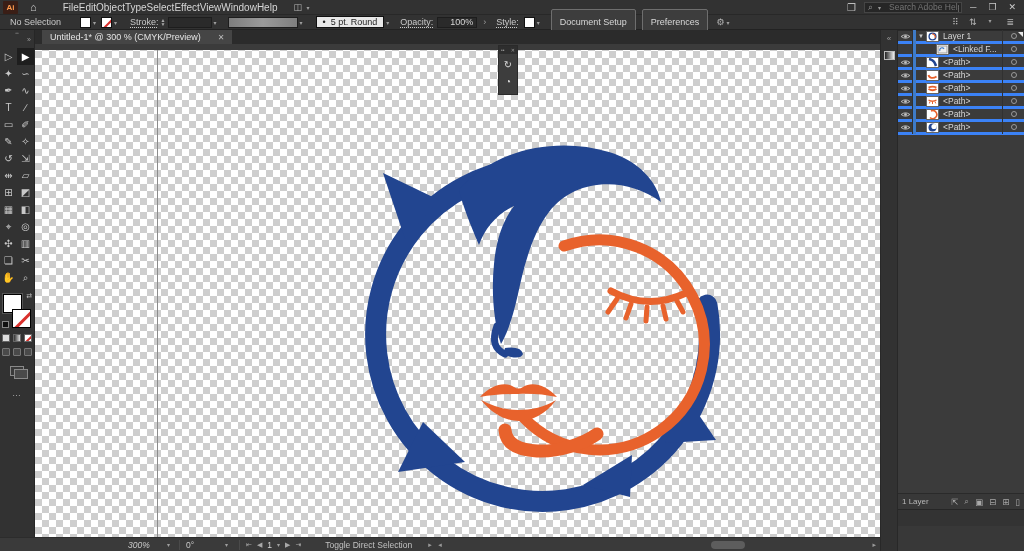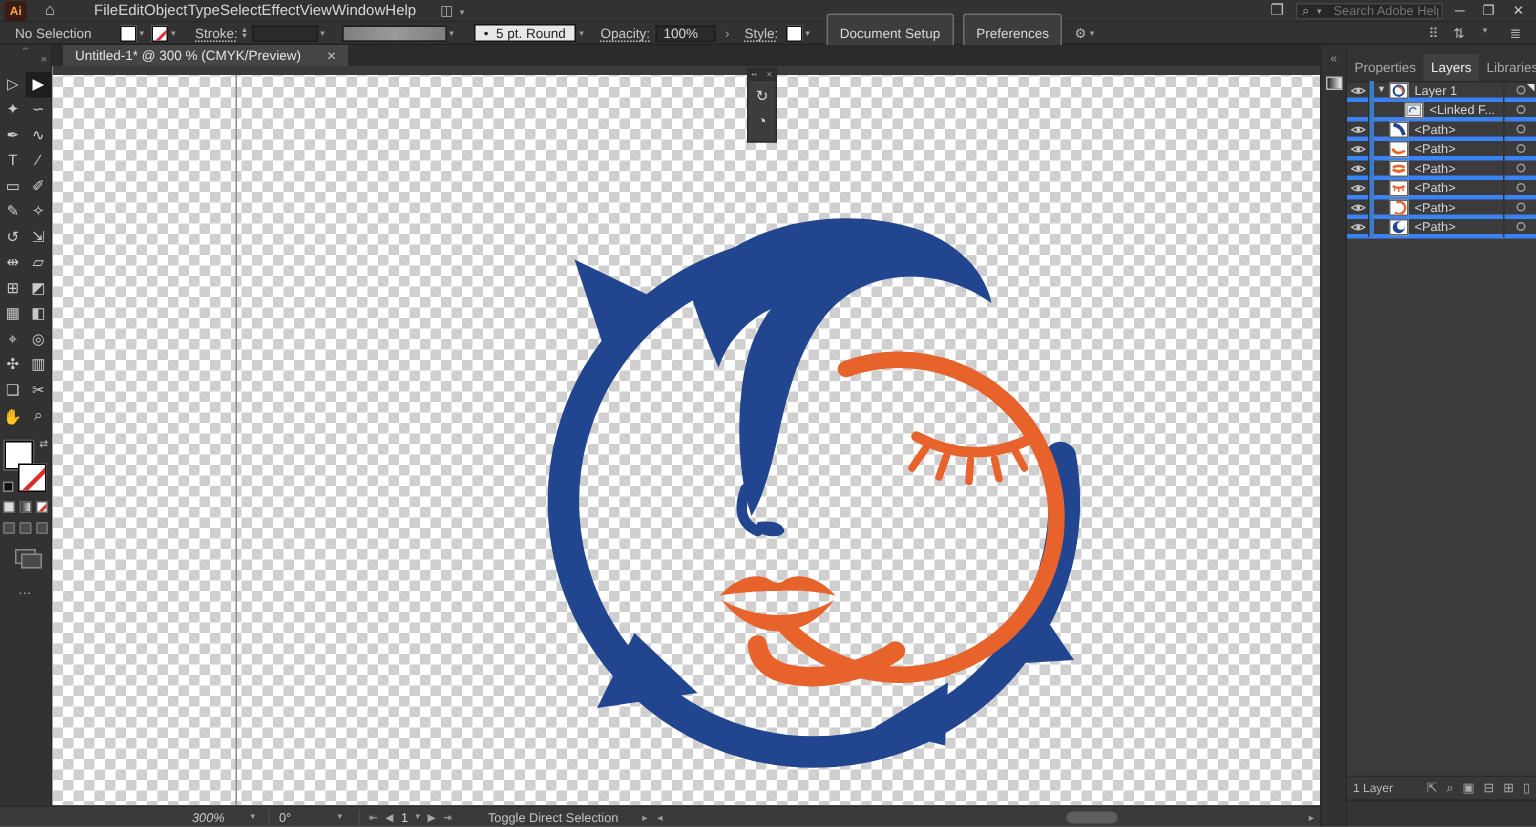--- a/index.html
+++ b/index.html
@@ -37,21 +37,21 @@
     background:#d9302c; transform:rotate(-45deg); }
   .chev { color:#9e9e9e; font-size:6px; margin:0 5px 0 2px; }
   .lbl-underline { text-decoration:underline dotted 1px; text-underline-offset:2px; }
   .stepper { display:inline-flex; flex-direction:column; font-size:5px; color:#aaa; line-height:4px; margin:0 2px; }
   .field-dark { width:44px; height:11px; background:#2a2a2a; border:1px solid #1d1d1d; display:inline-block; }
   .width-profile { width:70px; height:11px; border:1px solid #1d1d1d;
     background:linear-gradient(90deg,#7e7e7e,#9a9a9a,#7e7e7e); display:inline-block; }
   .brush-field { height:12px; background:#e8e8e8; color:#222; display:inline-flex; align-items:center;
     padding:0 6px; gap:5px; border:1px solid #111; }
   .opacity-field { width:40px; height:11px; background:#2a2a2a; border:1px solid #1d1d1d;
-    color:#d6d6d6; display:inline-flex; align-items:center; padding-left:4px; }
+    color:#d6d6d6; display:inline-flex; align-items:center; padding-left:12px; }
   .cbar-btn { height:13px; border:1px solid #6e6e6e; border-radius:2px; background:#3d3d3d;
     color:#d8d8d8; display:inline-flex; align-items:center; padding:12px 8px; margin-left:6px; }
   #cbar-right { margin-left:auto; margin-right:10px; display:flex; gap:10px; color:#b5b5b5; font-size:9px; }
 
   
   #toolcol { position:absolute; left:0; top:30px; width:35px; height:507px; background:#323232;
     border-right:1px solid #262626; }
   #toolcol-dots { height:6px; text-align:center; color:#777; font-size:5px; line-height:6px; }
   #toolcol-expand { position:absolute; right:3px; top:6px; color:#9a9a9a; font-size:7px; }
   #tools { margin-top:12px; display:grid; grid-template-columns:17px 17px; }
@@ -389,26 +389,20 @@
       </div>
     </div>
   </div>
 
   <div id="iconstrip">
     <div id="strip-collapse">«</div>
     <div id="strip-panel-icon"></div>
   </div>
 
   <div id="dock">
-    <div id="dock-tabs">
-      <span class="dock-tab">Properties</span>
-      <span class="dock-tab active">Layers</span>
-      <span class="dock-tab">Libraries</span>
-
-    </div>
     <div id="layers-body">
       <div id="layer-rows">
           <div class="lrow">
     <span class="eyecell">
       <svg class="eye" width="11" height="7" viewBox="0 0 12 8">
         <path d="M1 4 Q6 0.2 11 4 Q6 7.8 1 4 Z" fill="none" stroke="#c8c8c8" stroke-width="1"></path>
         <circle cx="6" cy="4" r="1.5" fill="#c8c8c8"></circle>
       </svg>
     </span>
     <span class="selbar"></span>

